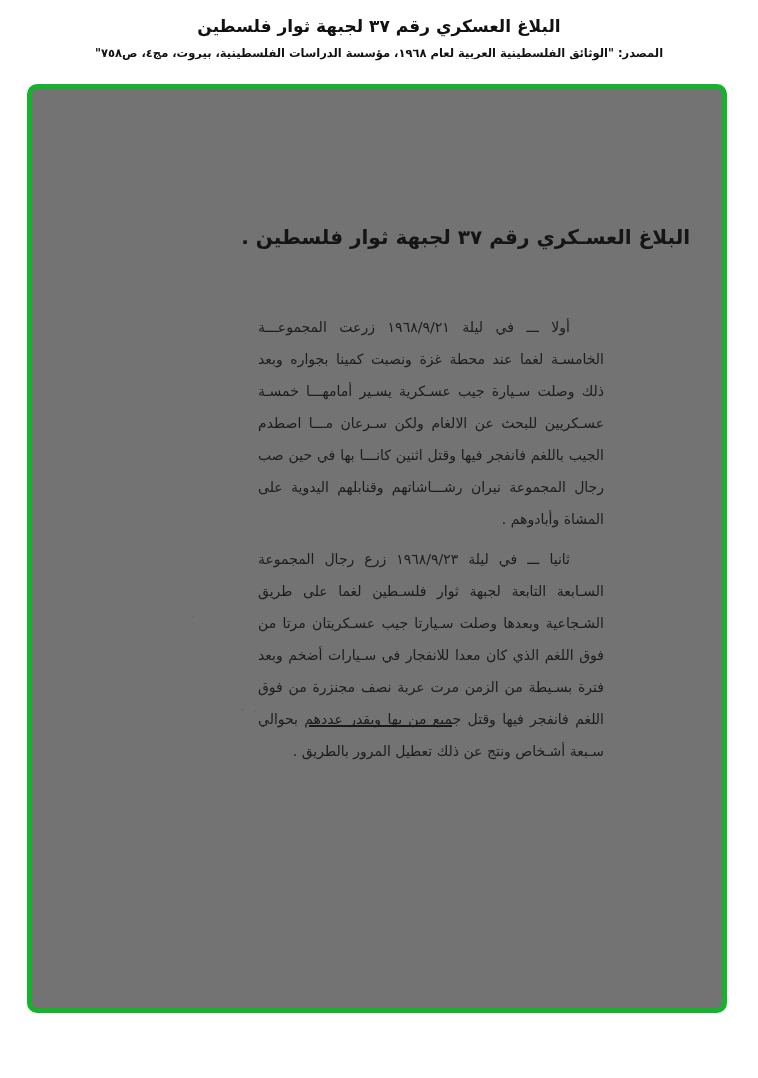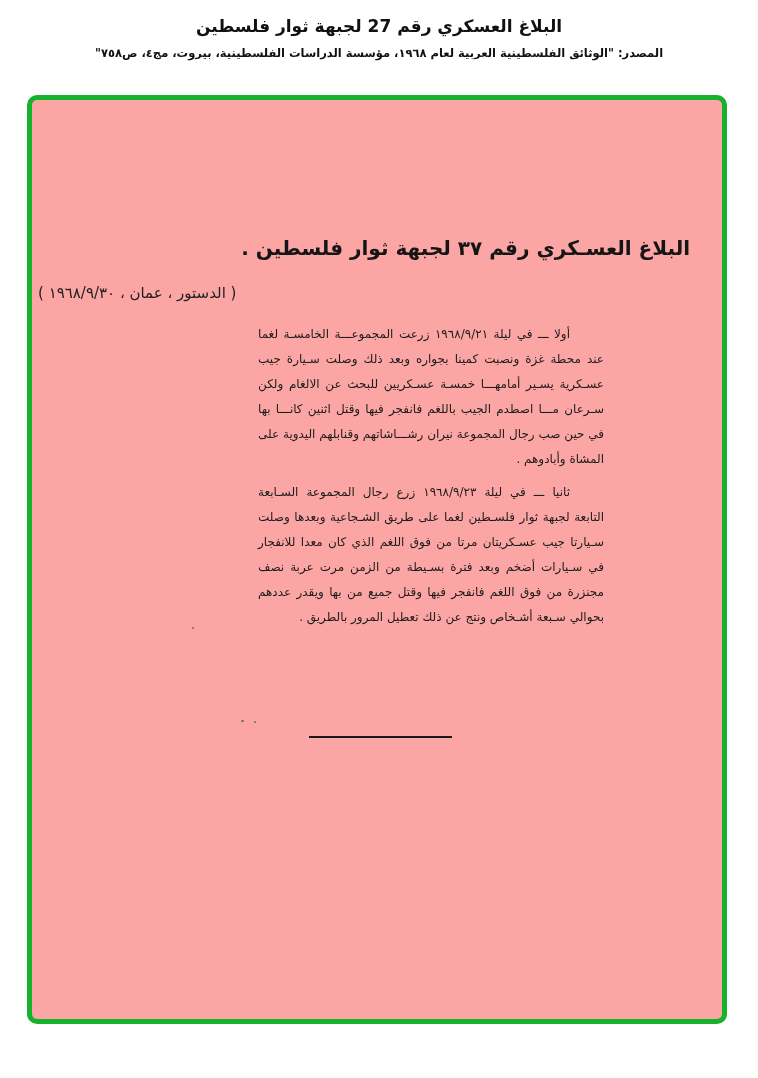--- a/index.html
+++ b/index.html
@@ -10,61 +10,60 @@
   .page-header{
     position:absolute;top:14px;left:0;width:758px;text-align:center;direction:rtl;
   }
   .page-header .hdr-title{
     font-size:17px;font-weight:bold;letter-spacing:0;line-height:1.5;color:#111;
   }
   .page-header .hdr-source{
     font-size:11.5px;font-weight:bold;margin-top:6px;color:#111;
   }
   .doc-frame{
-    position:absolute;left:27px;top:95px;width:690px;height:919px;
-    border:5px solid var(--frame-color,#15b32c);border-radius:10px;background:#fca5a5;
+    position:absolute;left:27px;top:84px;width:690px;height:919px;
+    border:5px solid var(--frame-color,#15b32c);border-radius:10px;background:#737373;
   }
   .doc-inner{position:absolute;inset:0;direction:rtl;}
   .doc-title{
     position:absolute;top:136px;right:32px;font-size:20px;font-weight:bold;
     color:#151515;white-space:nowrap;letter-spacing:0;
   }
   .doc-dateline{
     position:absolute;top:184px;left:6px;font-size:15px;color:#222;white-space:nowrap;
     direction:rtl;
   }
   .doc-body{
     position:absolute;top:222px;right:118px;width:346px;
-    font-size:12px;line-height:25px;color:#1c1c1c;text-align:justify;direction:rtl;
+    font-size:14px;line-height:32px;color:#1c1c1c;text-align:justify;direction:rtl;
   }
   .doc-body p{margin:0 0 8px 0;}
   .doc-body p.indent{text-indent:34px;}
   .doc-body p.small-indent{text-indent:12px;margin-top:4px;margin-bottom:10px;}
   .divider{
     position:absolute;top:636px;left:277px;width:143px;height:2px;background:#1a1a1a;
   }
   .speck{position:absolute;background:#6a6a6a;border-radius:50%;}
   .speck.s1{left:209px;top:620px;width:3px;height:2px;}
   .speck.s2{left:222px;top:621px;width:2px;height:2px;}
   .speck.s3{left:160px;top:527px;width:2px;height:2px;}
 </style>
 </head>
 <body>
 
 <header class="page-header">
-  <div class="hdr-title">البلاغ العسكري رقم 27 لجبهة ثوار فلسطين</div>
+  <div class="hdr-title">البلاغ العسكري رقم ٣٧ لجبهة ثوار فلسطين</div>
   <div class="hdr-source">المصدر: "الوثائق الفلسطينية العربية لعام ١٩٦٨، مؤسسة الدراسات الفلسطينية، بيروت، مج٤، ص٧٥٨"</div>
 </header>
 
 <div class="doc-frame">
   <div class="doc-inner">
 
     <div class="doc-title">البلاغ العسـكري رقم ٣٧ لجبهة ثوار فلسطين .</div>
 
-    <div class="doc-dateline">( الدستور ، عمان ، ١٩٦٨/٩/٣٠ )</div>
 
     <div class="doc-body">
       <p class="indent">أولا ـــ في ليلة ١٩٦٨/٩/٢١ زرعت المجموعـــة الخامسـة لغما عند محطة غزة ونصبت كمينا بجواره وبعد ذلك وصلت سـيارة جيب عسـكرية يسـير أمامهـــا خمسـة عسـكريين للبحث عن الالغام ولكن سـرعان مـــا اصطدم الجيب باللغم فانفجر فيها وقتل اثنين كانـــا بها في حين صب رجال المجموعة نيران رشـــاشاتهم وقنابلهم اليدوية على المشاة وأبادوهم .</p>
       <p class="indent">ثانيا ـــ في ليلة ١٩٦٨/٩/٢٣ زرع رجال المجموعة السـابعة التابعة لجبهة ثوار فلسـطين لغما على طريق الشـجاعية وبعدها وصلت سـيارتا جيب عسـكريتان مرتا من فوق اللغم الذي كان معدا للانفجار في سـيارات أضخم وبعد فترة بسـيطة من الزمن مرت عربة نصف مجنزرة من فوق اللغم فانفجر فيها وقتل جميع من بها ويقدر عددهم بحوالي سـبعة أشـخاص ونتج عن ذلك تعطيل المرور بالطريق .</p>
     </div>
 
     <div class="divider"></div>
 
     <span class="speck s1"></span>
     <span class="speck s2"></span>

